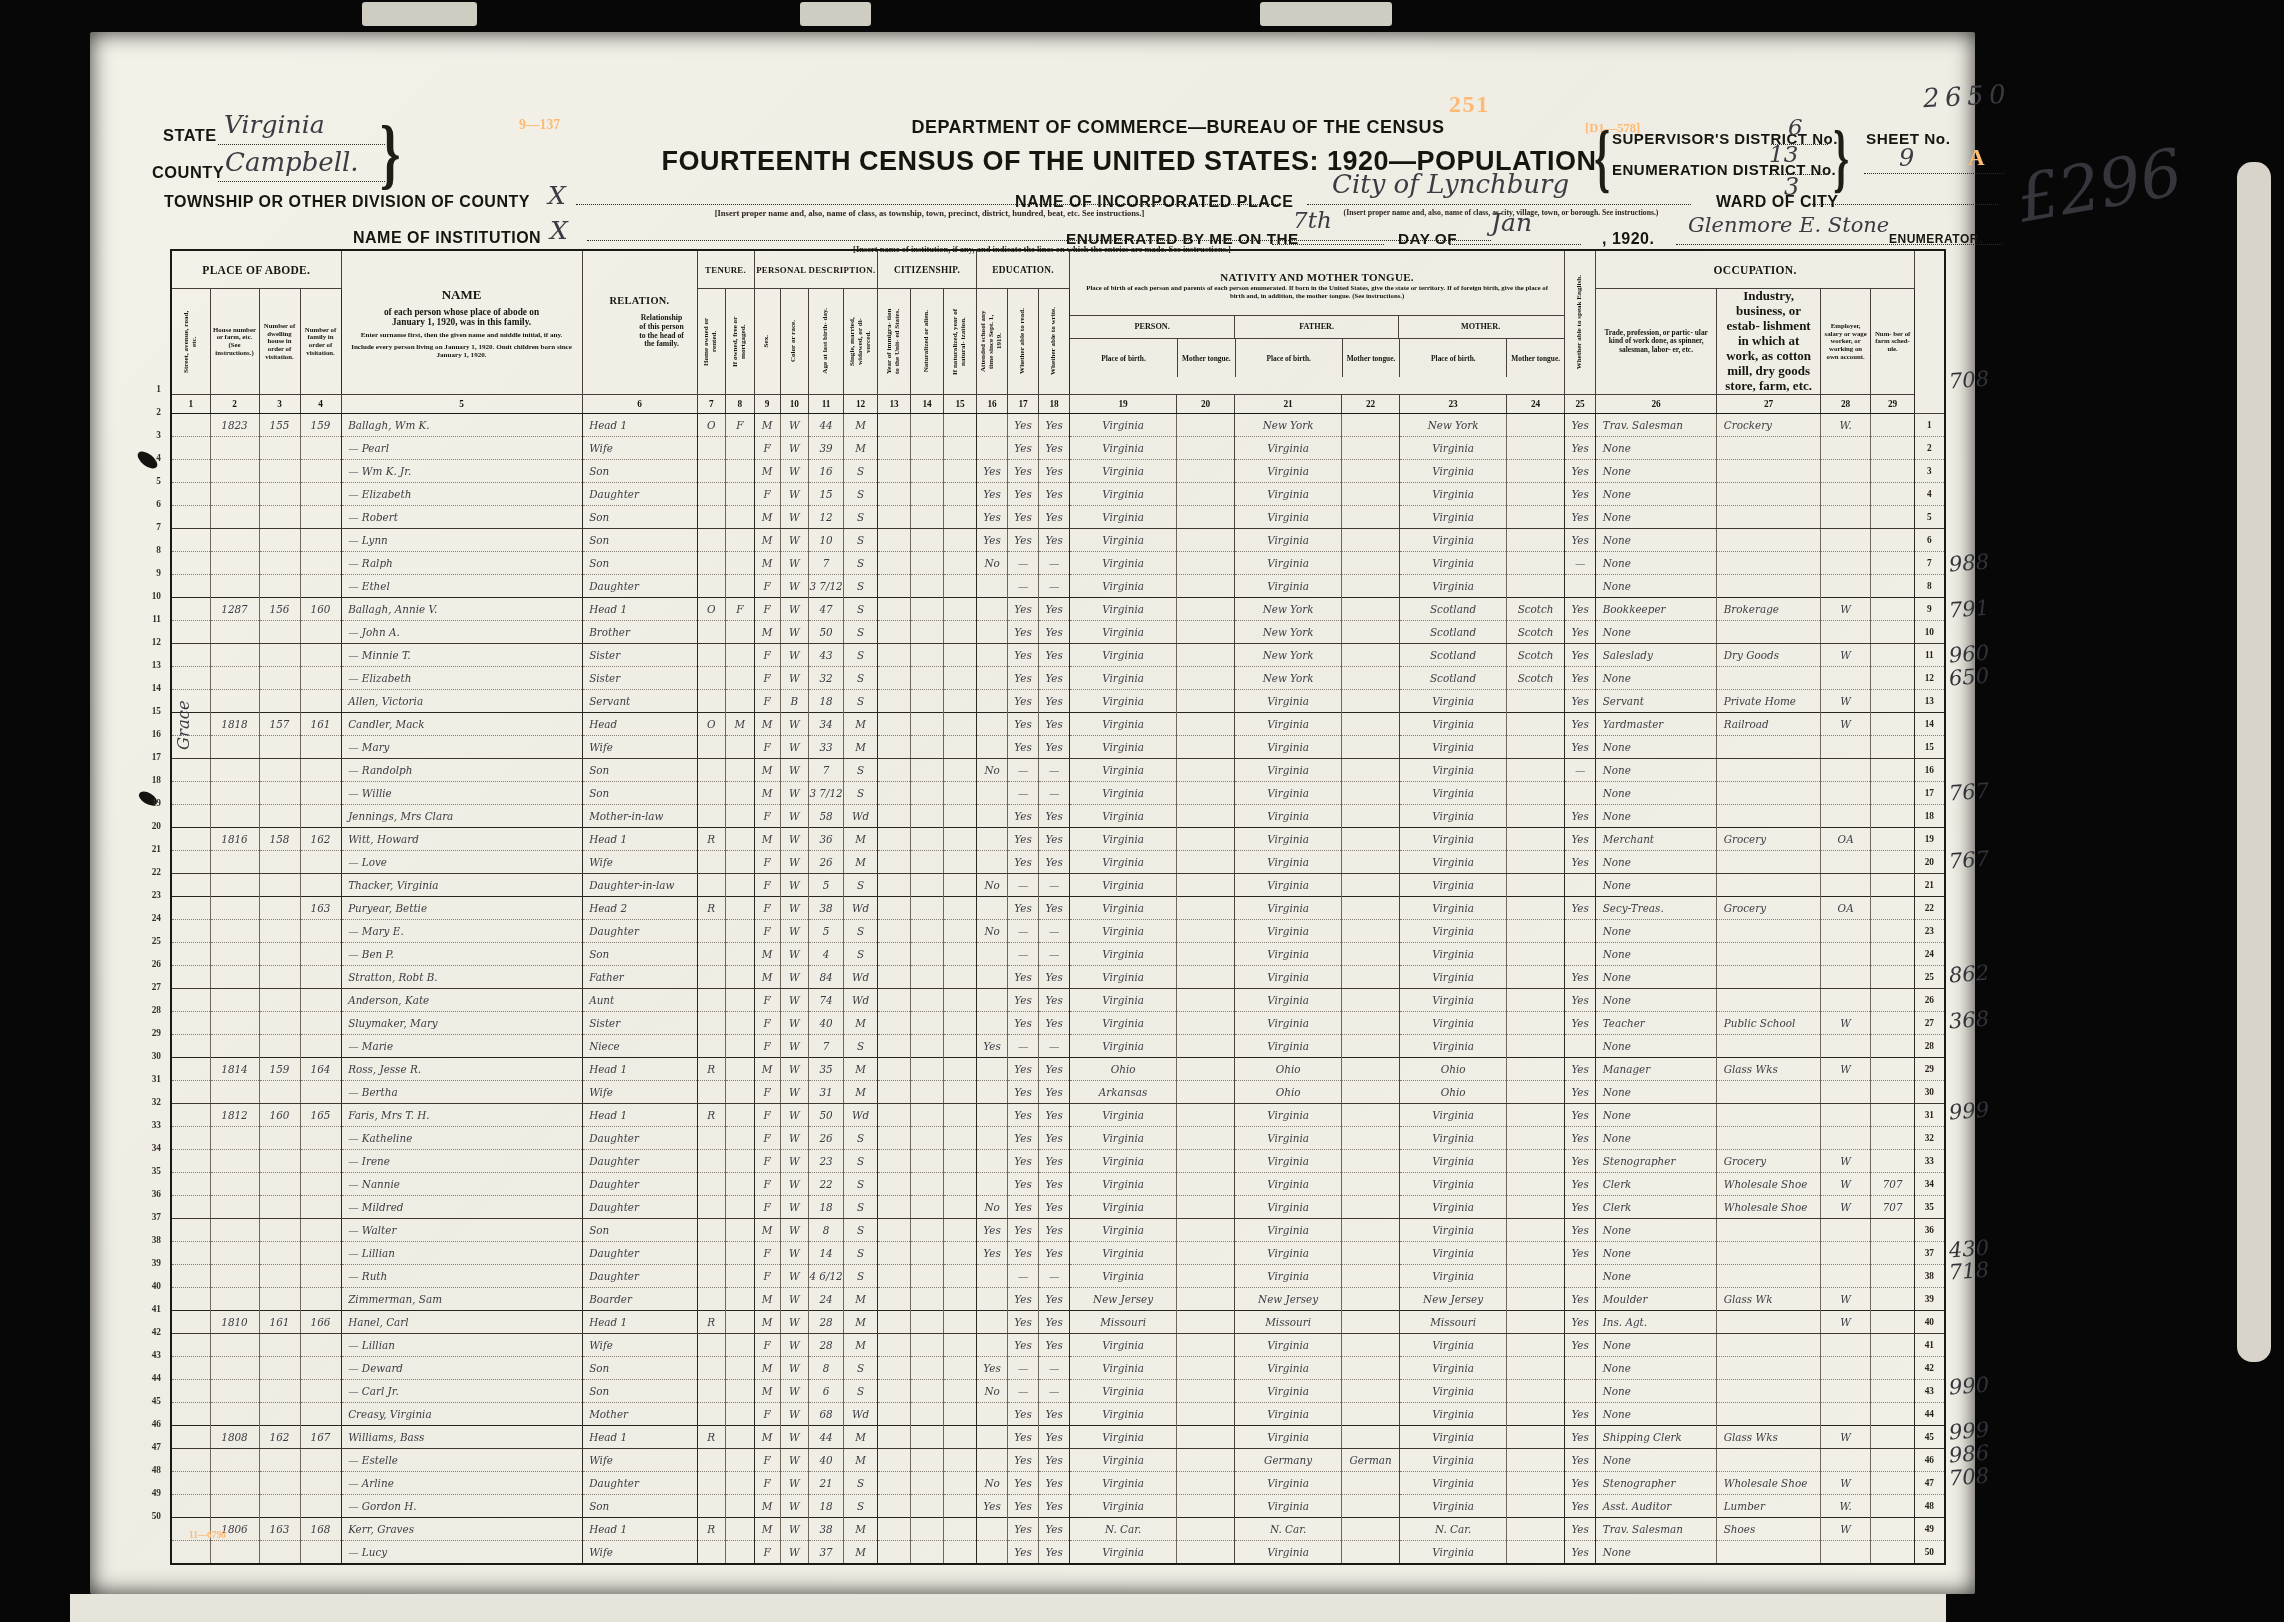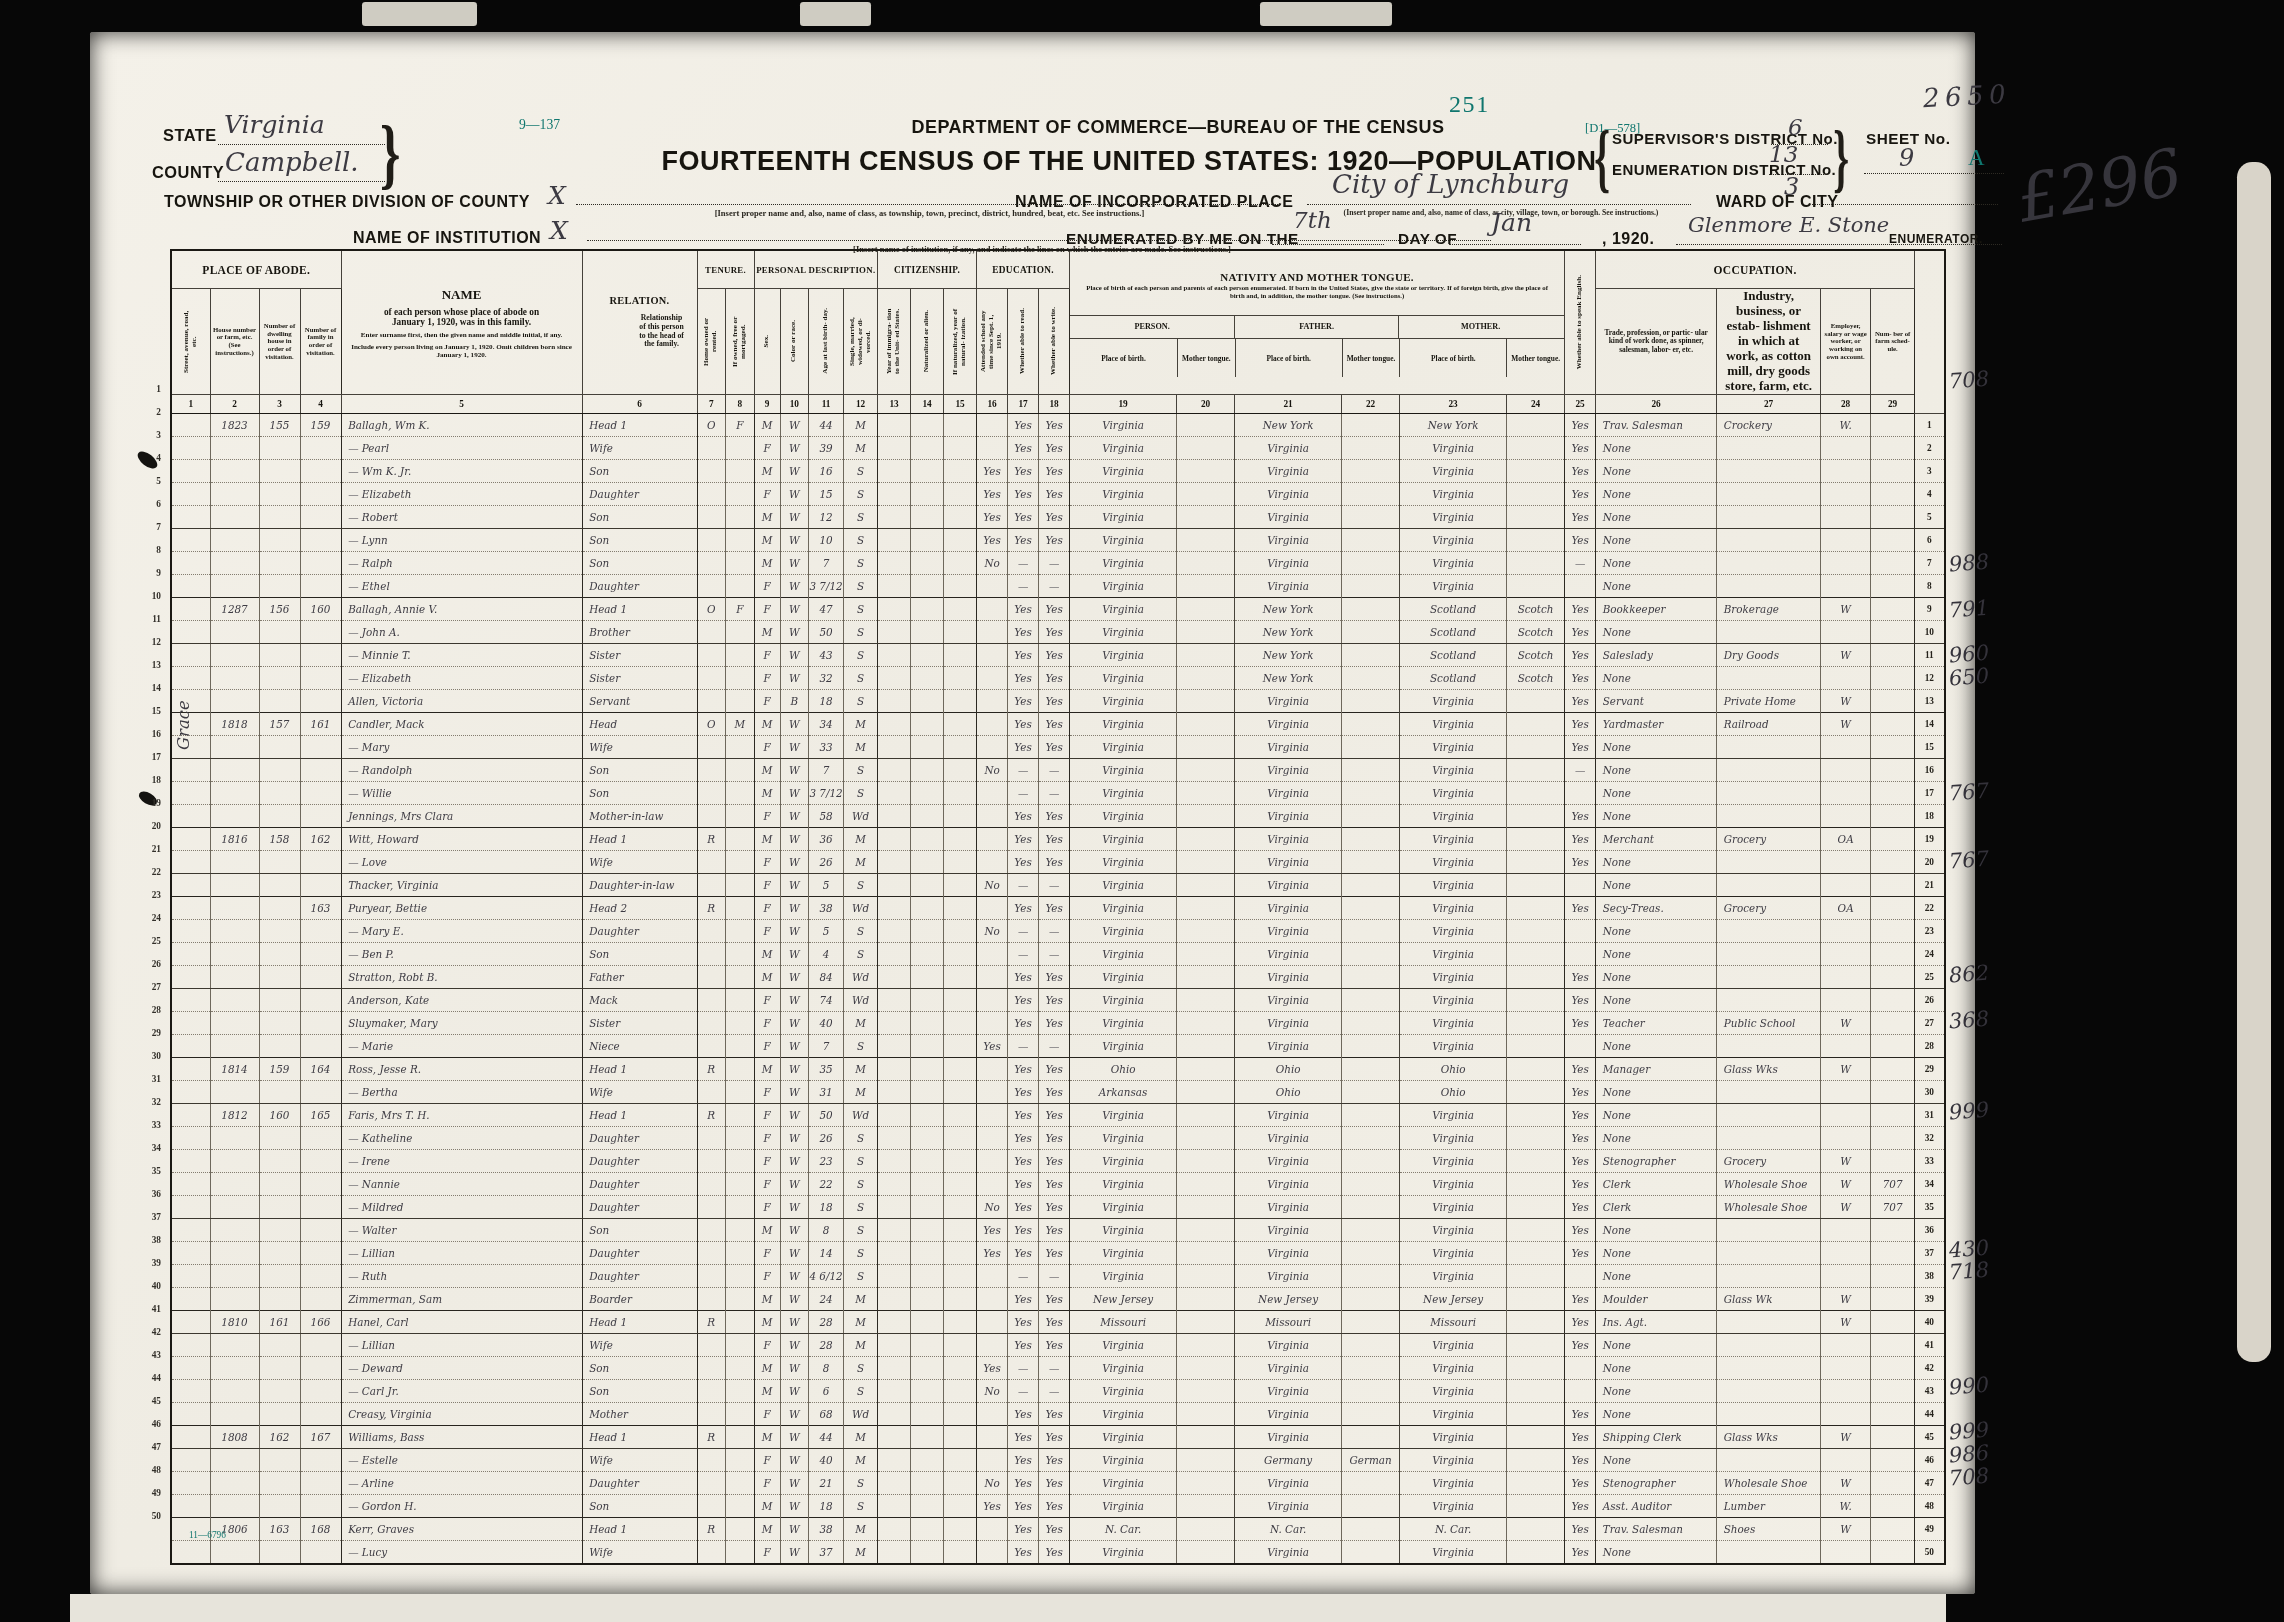--- a/index.html
+++ b/index.html
@@ -8,21 +8,21 @@
   .page{position:absolute;left:90px;top:32px;width:1885px;height:1562px;
         background:linear-gradient(135deg,#f4f1e9 0%,#efece3 45%,#f2efe6 100%);
         border-radius:2.7px;box-shadow:0 0 22px rgba(0,0,0,.8) inset;}
   .sliver{position:absolute;left:2237px;top:162px;width:34px;height:1200px;background:#d9d4c9;border-radius:15.3px;}
   .bstrip{position:absolute;left:70px;top:1594px;width:1876px;height:28.5px;background:#e7e4db;}
   .notch{position:absolute;background:#cfccc2;top:2.2px;height:24px;border-radius:3.3px;}
   .blob{position:absolute;background:#141310;border-radius:50%;}
   .abs{position:absolute;}
   
   .plabel{font-family:"Liberation Sans",sans-serif;font-weight:bold;color:#17150f;letter-spacing:0.5px;white-space:nowrap;}
-  .serifb{font-weight:normal;color:#0f766e;white-space:nowrap;}
+  .serifb{font-weight:bold;color:#fdba74;white-space:nowrap;}
   .note{color:#2a2720;font-weight:bold;text-align:center;white-space:nowrap;}
   .dotline{border-bottom:1.6px dotted #2d2a23;height:0;}
   
   .hwx{font-family:"DejaVu Serif",serif;font-style:italic;color:#3c3a42;white-space:nowrap;}
   
   table{border-collapse:collapse;table-layout:fixed;background:transparent;}
   #census{position:absolute;left:170px;top:249px;width:1771px;border:2.2px solid #1b1914;}
   th,td{padding:0;overflow:hidden;}
   thead th{border:0.5px solid #45413a;vertical-align:middle;text-align:center;
            font-family:"Liberation Serif",serif;color:#17150f;}
@@ -1123,21 +1123,21 @@
           <td class="hw"></td>
           <td class="hw"></td>
           <td class="ln gb">25</td>
         </tr>
         <tr>
           <td class="hw"></td>
           <td class="hw"></td>
           <td class="hw"></td>
           <td class="hw"></td>
           <td class="hw tl gb">Anderson, Kate</td>
-          <td class="hw tl gb">Mack</td>
+          <td class="hw tl gb">Aunt</td>
           <td class="hw gb"></td>
           <td class="hw"></td>
           <td class="hw gb">F</td>
           <td class="hw">W</td>
           <td class="hw">74</td>
           <td class="hw">Wd</td>
           <td class="hw gb"></td>
           <td class="hw"></td>
           <td class="hw"></td>
           <td class="hw gb"></td>

